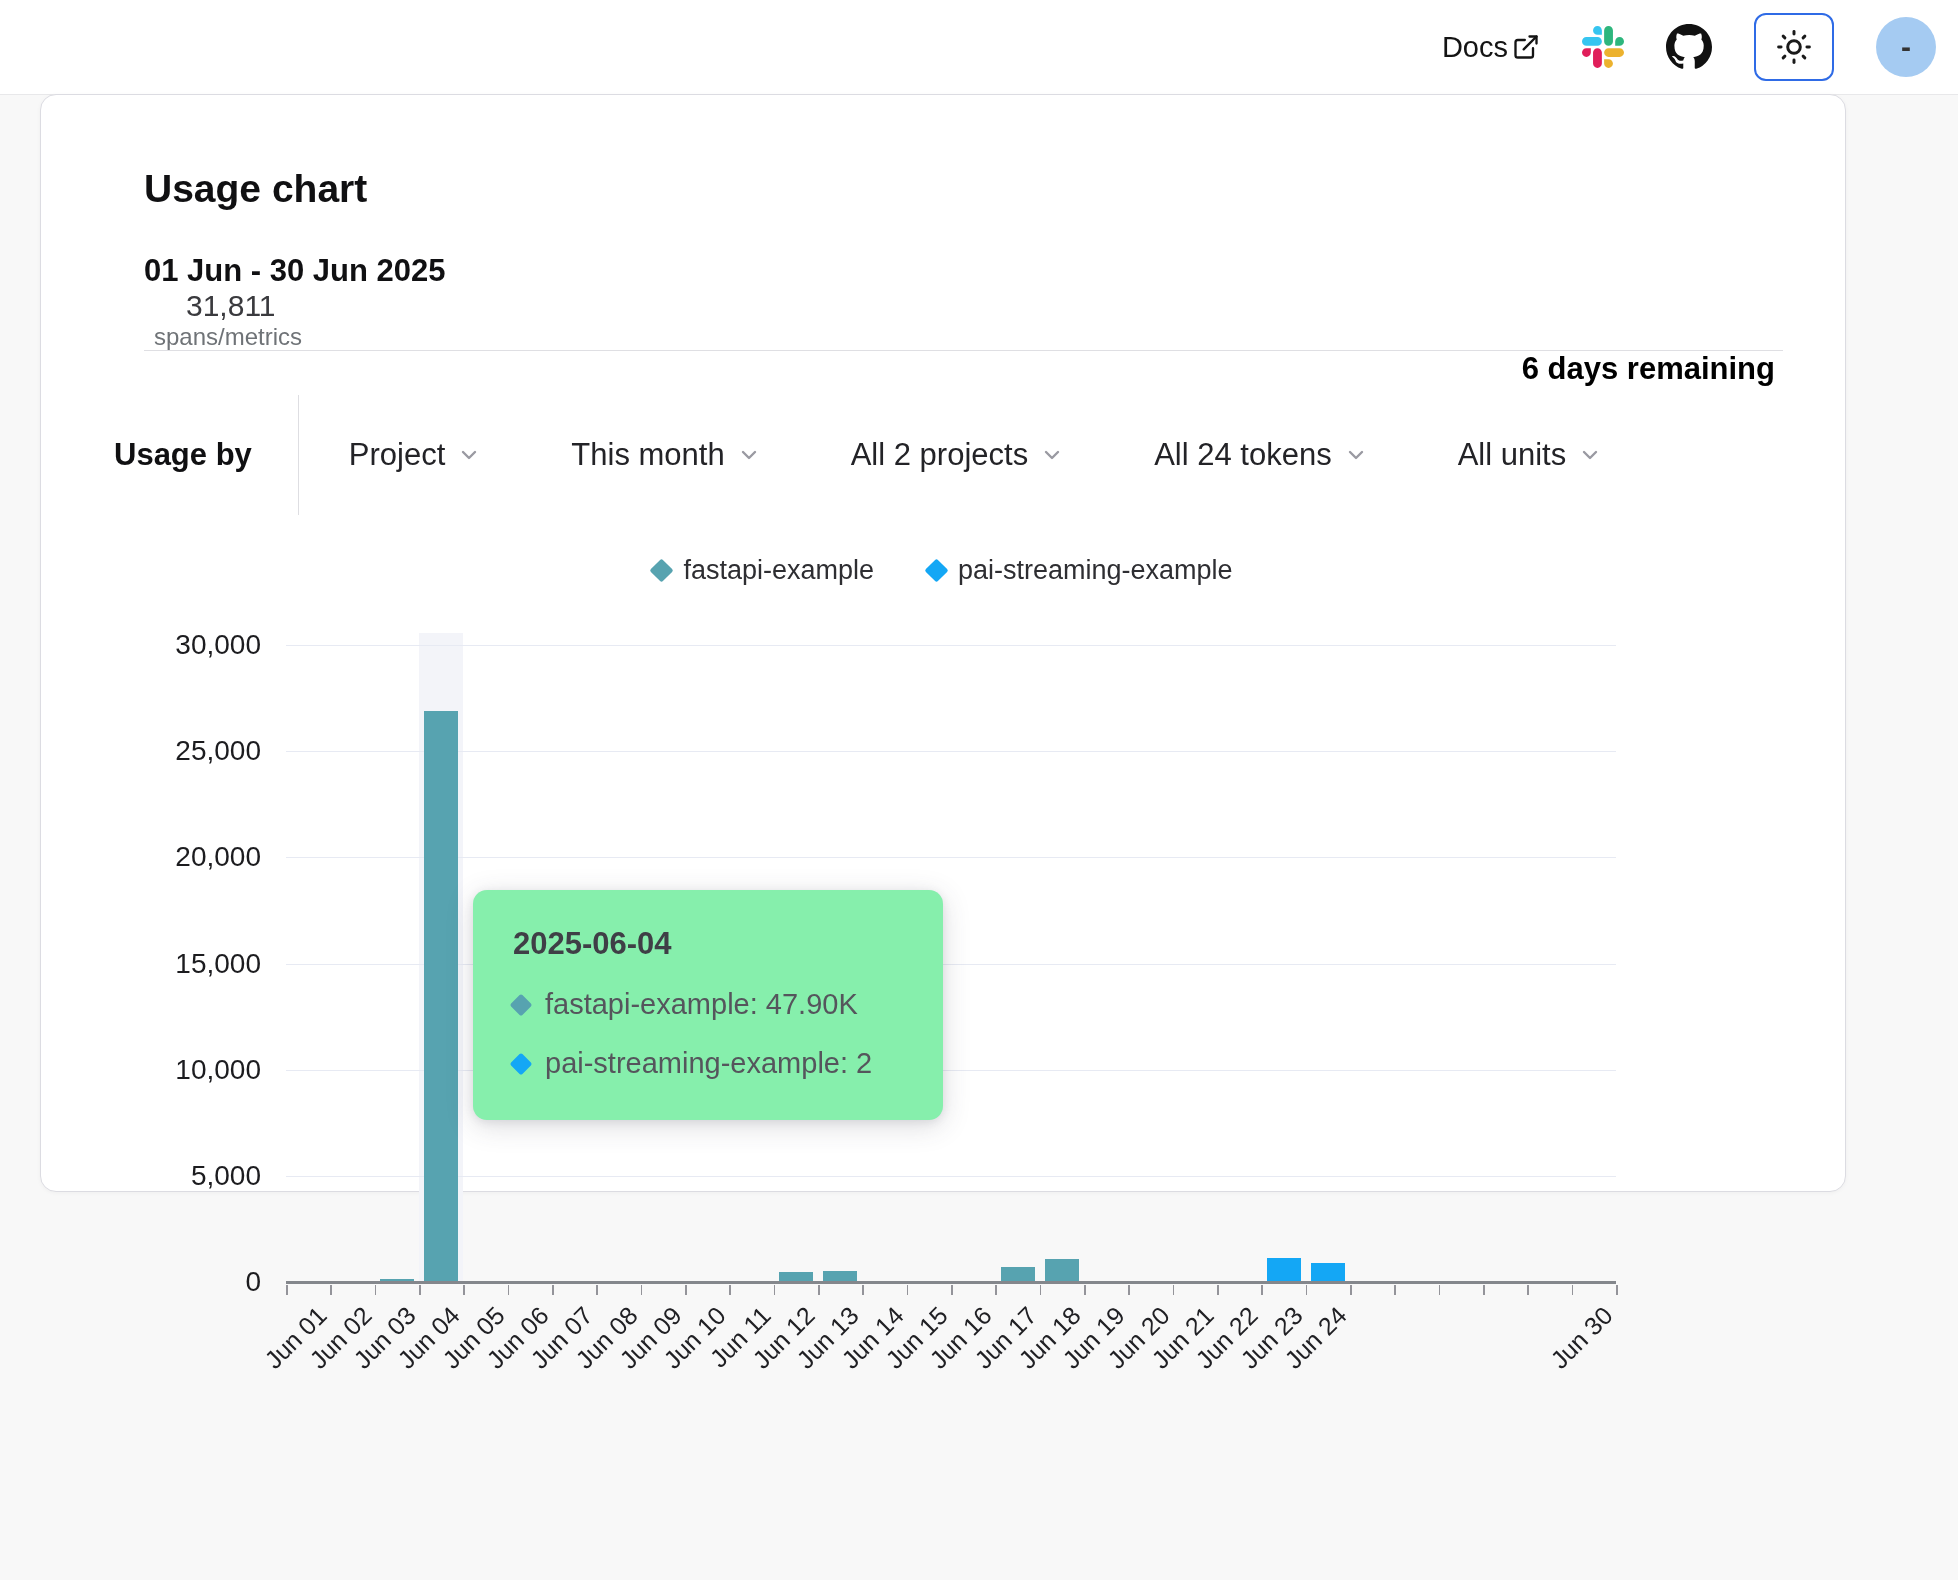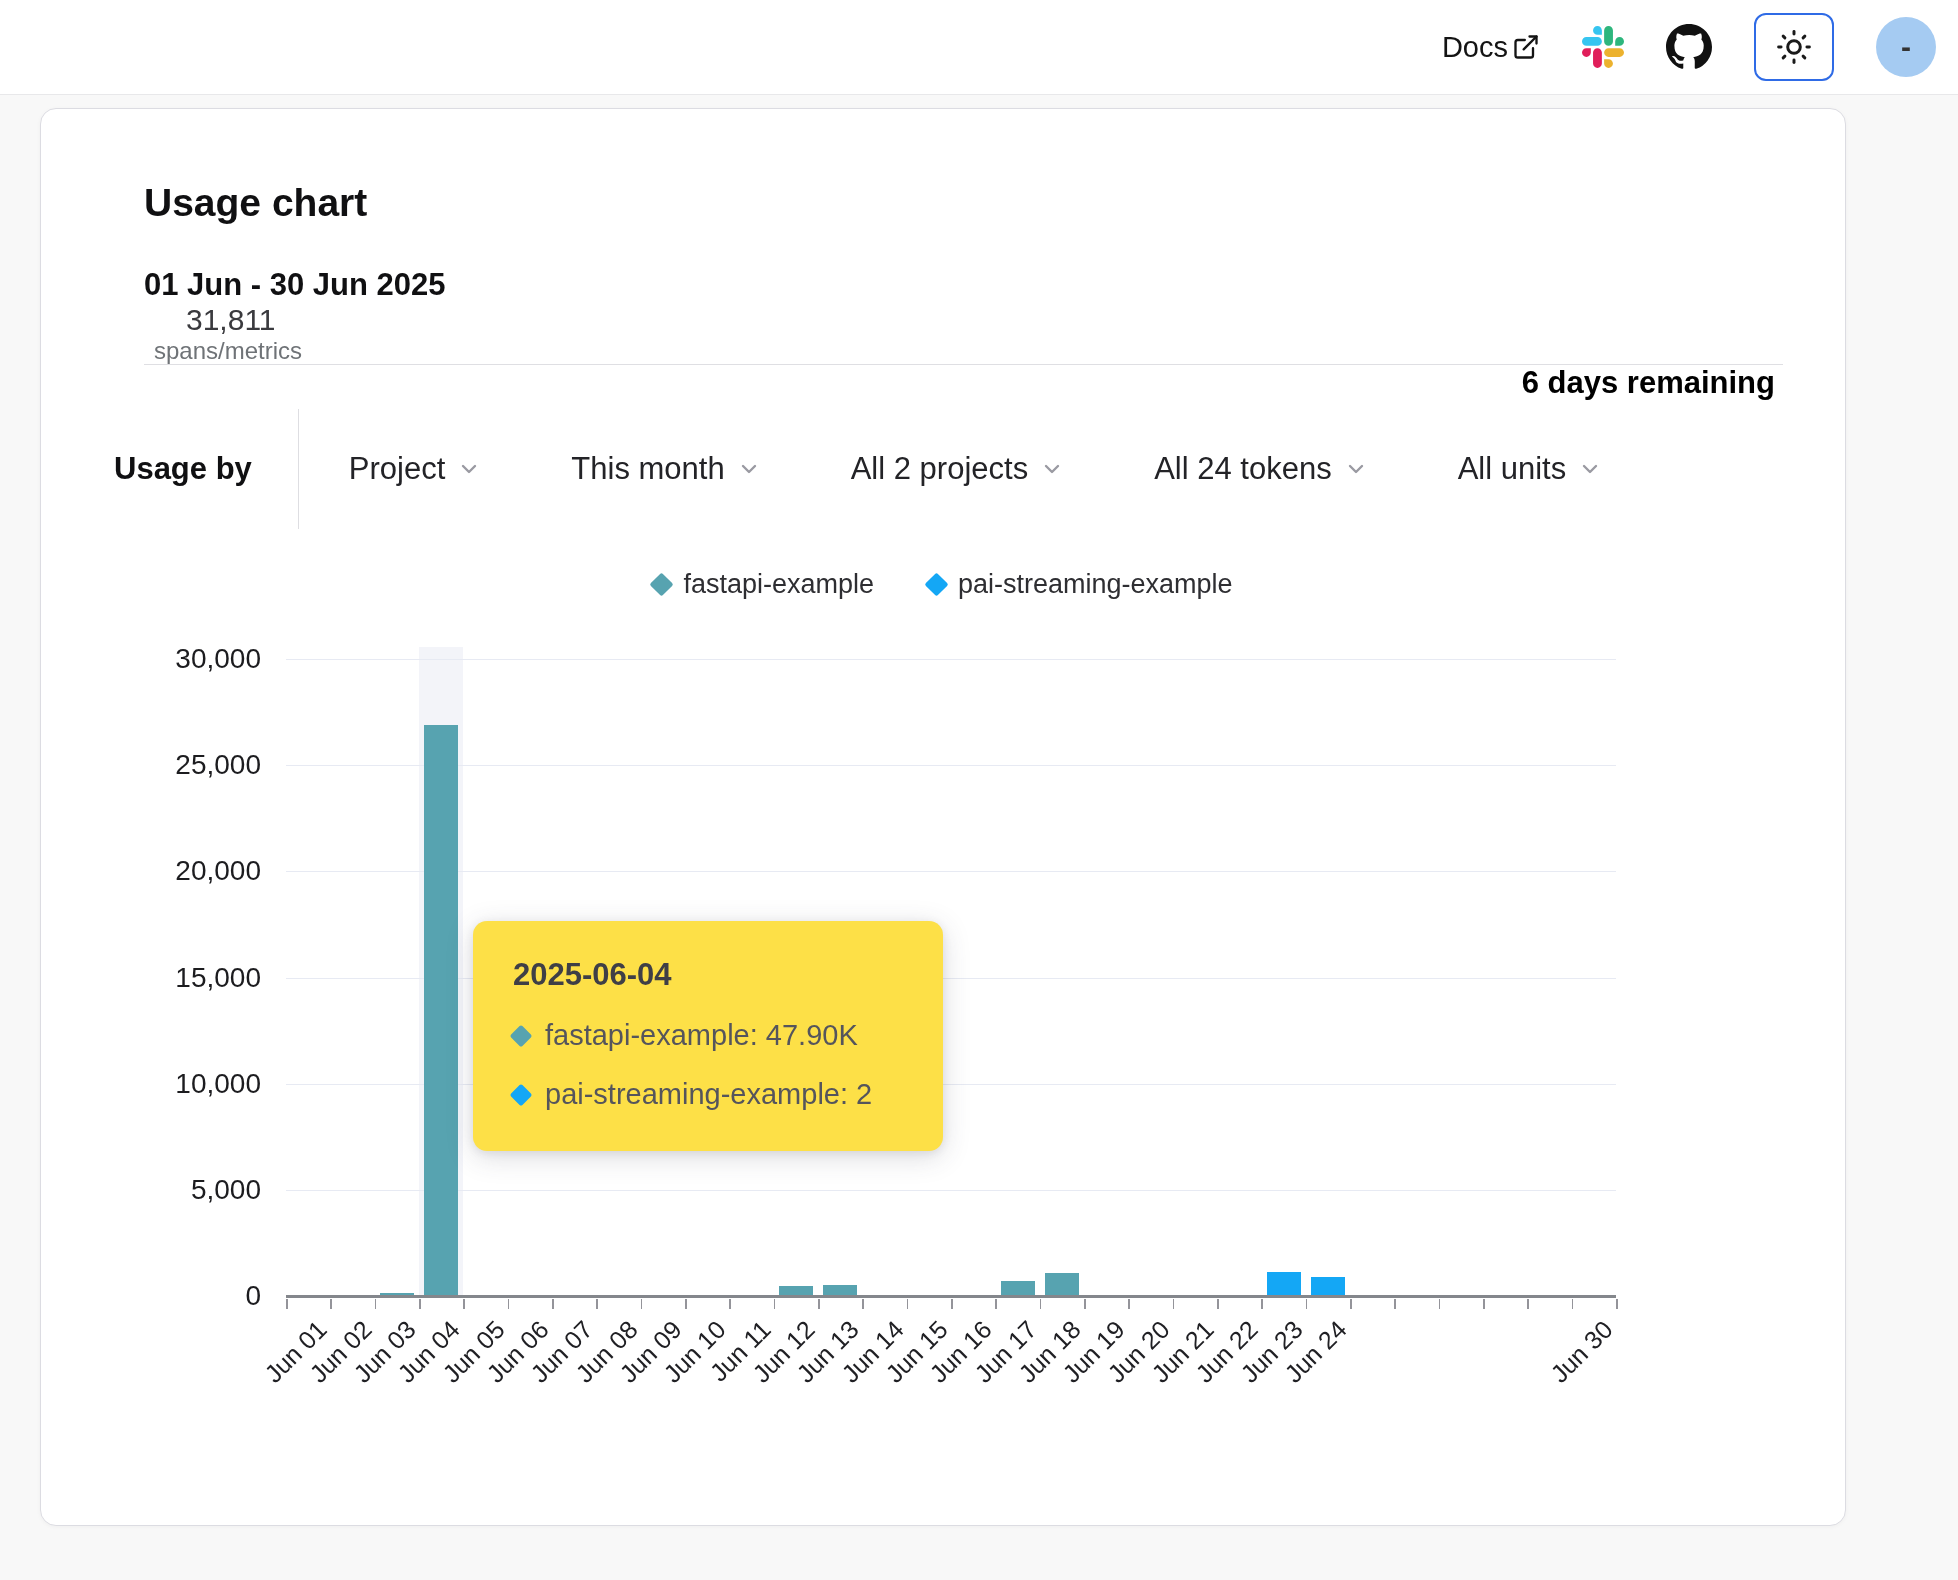--- a/index.html
+++ b/index.html
@@ -23,21 +23,21 @@
     width:80px; height:68px; border:2.5px solid #2f6be6; border-radius:12px;
     background:#fff; display:flex; align-items:center; justify-content:center; cursor:pointer;
   }
   .avatar {
     width:60px; height:60px; border-radius:50%; background:#a5cbf2;
     display:flex; align-items:center; justify-content:center;
     font-size:30px; font-weight:bold; color:#333; cursor:pointer;
   }
   
   .card {
-    position:absolute; left:40px; top:108px; width:1806px; height:1418px;
+    position:absolute; left:40px; top:94px; width:1806px; height:1098px;
     background:#ffffff; border:1px solid #dcdce2; border-radius:16px;
     box-shadow:0 1px 4px rgba(0,0,0,0.04);
   }
   .card h1 { position:absolute; left:103px; top:72px; font-size:39px; font-weight:bold; color:#101012; }
   .meta { position:absolute; left:103px; right:70px; top:158px; display:flex; align-items:flex-start;flex-direction:column; }
   .meta .date  { font-size:31px; font-weight:bold; color:#101012; }
   .meta .count { font-size:30px; color:#3a3a3e; margin-left:42px; }
   .meta .unit  { font-size:24px; color:#6f7377; margin-left:10px; }
   .meta .remaining { font-size:31px; font-weight:bold; color:#000000; margin-left:auto; }
   .hr { position:absolute; left:103px; right:62px; top:255px; height:1px; background:#dfdfe3; }
@@ -57,24 +57,23 @@
   .hl-band { position:absolute; background:#f3f4f9; z-index:1; }
   .bar { position:absolute; z-index:3; }
   .axis-x { position:absolute; left:0; top:636px; width:1330px; height:2.5px; background:#84878c; z-index:4; }
   .tick { position:absolute; top:640px; width:1.5px; height:10px; background:#94949a; z-index:4; }
   .ylab { position:absolute; left:-240px; width:215px; text-align:right; font-size:28px; color:#1c1c1f; }
   .xlab { position:absolute; font-size:25px; color:#202024; white-space:nowrap;
           transform:translateX(-100%) rotate(-45deg); transform-origin:100% 0; }
   
   .tooltip {
     position:absolute; left:432px; top:795px; width:470px;
-    background:#fde047; border-radius:14px; padding:36px 40px 40px 40px;
+    background:#86efac; border-radius:14px; padding:36px 40px 40px 40px;
     box-shadow:0 6px 28px rgba(60,60,80,0.18), 0 2px 8px rgba(60,60,80,0.10);
     z-index:10;
-    margin-top:17px;
   }
   .tt-title { font-size:31px; font-weight:bold; color:#3f3f46; }
   .tt-row { display:flex; align-items:center; gap:16px; margin-top:26px; font-size:29px; color:#55555c; }
   .tt-row .diamond { width:16px; height:16px; }
 </style>
 </head>
 <body>
 
 <div class="topbar">
   <a class="docs-link">

